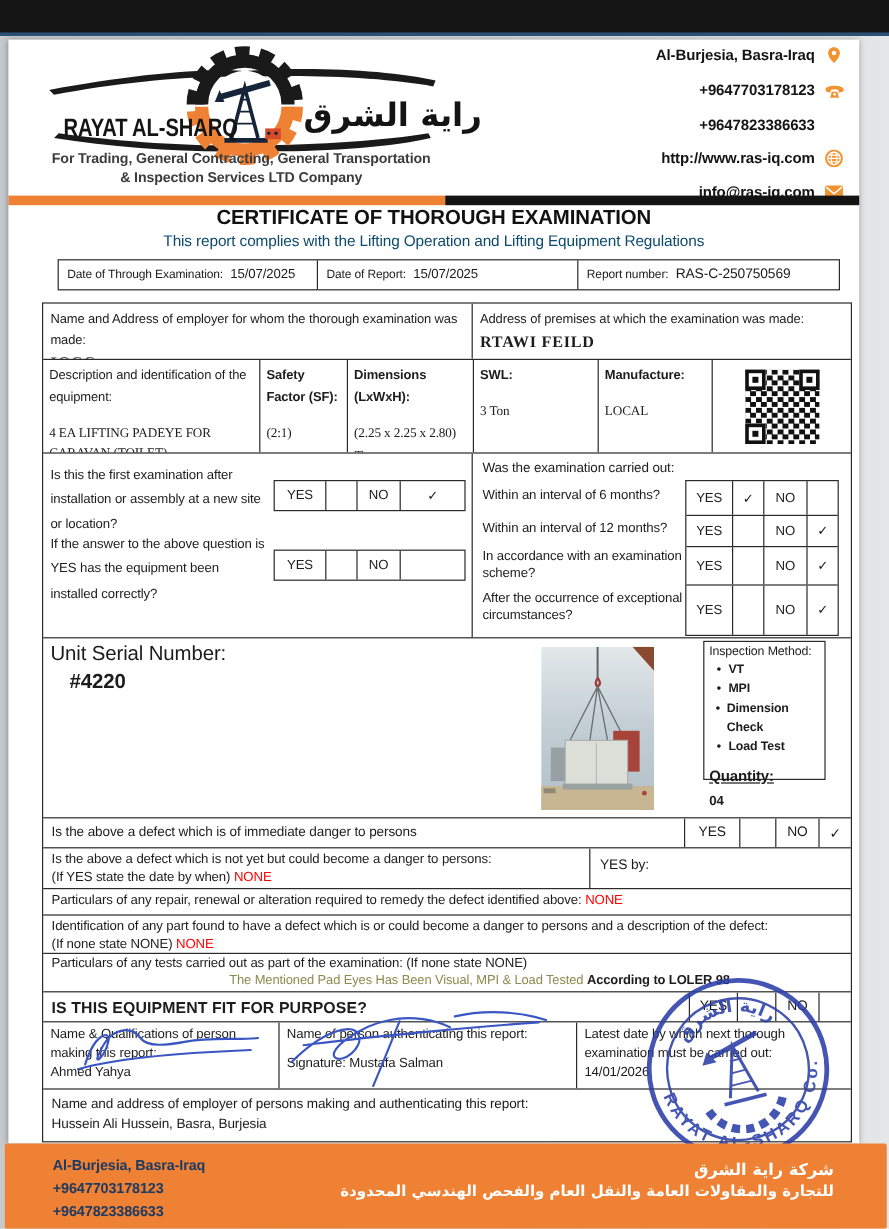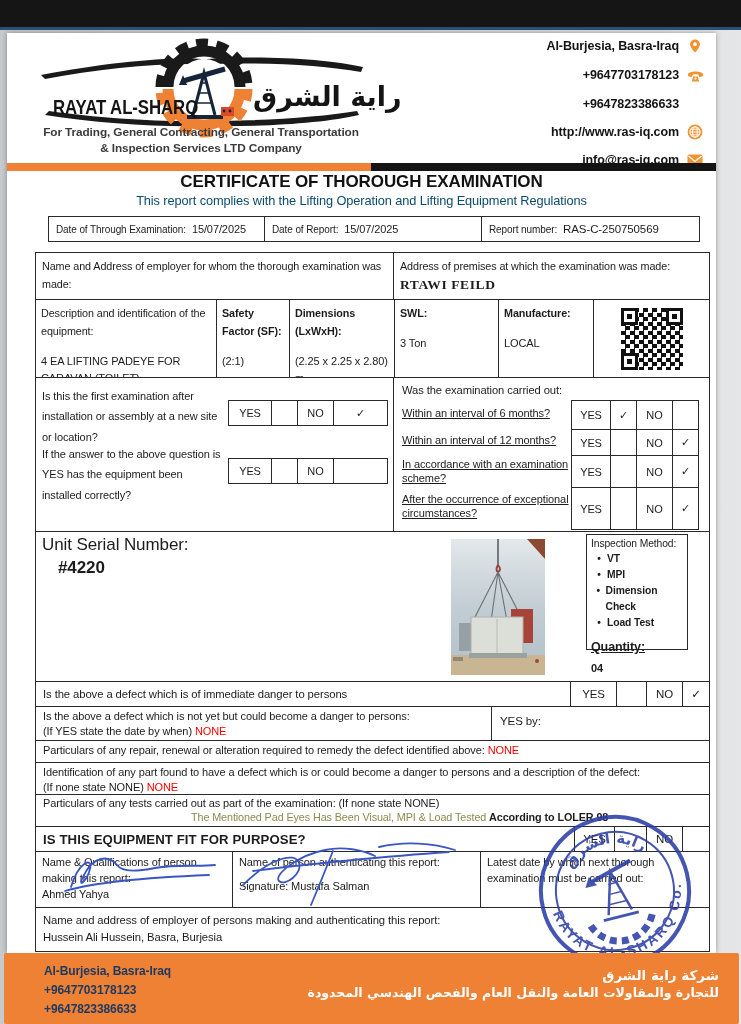--- a/index.html
+++ b/index.html
@@ -60,37 +60,37 @@
   #row-a { height:46px; display:flex; }
   #row-a .acell { padding:3px 6px; }
   #row-a .a1 { width:358px; border-right:1px solid #2a2a2a; }
   #row-a .a2 { flex:1; }
   #row-a .serifval { display:block; margin-top:3px; }
 
   #row-b { height:78px; display:flex; }
   #row-b .bcell { padding:3px 5px; overflow:hidden; }
   #row-b .bcell + .bcell { border-left:1px solid #2a2a2a; }
   .b1{width:180px;} .b2{width:73px;} .b3{width:105px;} .b4{width:104px;} .b5{width:95px;} .b6{width:116px; display:flex; align-items:center; justify-content:center;}
-  .bval { display:block; margin-top:14px; font-size:11px; line-height:1.5; }
+  .bval { display:block; margin-top:14px; font-size:11px; line-height:1.5;font-family:Liberation Serif, serif; }
   .qr { position:relative; width:62px; height:62px;
         background:repeating-conic-gradient(#111 0 25%, #fff 0 50%) 0 0/9px 9px; outline:2px solid #fff; }
   .qr .f { position:absolute; width:17px; height:17px; border:3px solid #111; background:#fff; }
   .qr .f::after { content:""; position:absolute; inset:3px; background:#111; }
   .qr .ftl{left:0;top:0;} .qr .ftr{right:0;top:0;} .qr .fbl{left:0;bottom:0;}
 
   #row-c { height:154px; display:flex; }
   #c-left { width:358px; border-right:1px solid #2a2a2a; position:relative; }
   .cq { position:absolute; left:6px; width:182px; font-size:11px; line-height:1.85; }
   .ynbox { position:absolute; left:192px; display:flex; height:26px; border:1px solid #2a2a2a; }
   .ynbox > div { display:flex; align-items:center; justify-content:center; font-size:11px; }
   .ynbox > div + div { border-left:1px solid #2a2a2a; }
   .yn1{width:42px;} .yn2{width:26px;} .yn3{width:36px;} .yn4{width:54px; font-size:12.5px;}
   #c-right { flex:1; position:relative; }
   #c-head { position:absolute; left:8px; top:6px; font-size:11.2px; }
-  .gq { position:absolute; left:8px; width:170px; font-size:11px; line-height:1.3;text-decoration:underline; }
+  .gq { position:absolute; left:8px; width:170px; font-size:11px; line-height:1.3; }
   #grid { position:absolute; right:10px; top:22px; width:128px; border:1px solid #2a2a2a; }
   .grow { display:flex; }
   .grow + .grow { border-top:1px solid #2a2a2a; }
   .grow > div { display:flex; align-items:center; justify-content:center; font-size:11px; }
   .grow > div + div { border-left:1px solid #2a2a2a; }
   .gc1{width:38px;} .gc2{width:26px; font-size:12.5px;} .gc3{width:36px;} .gc4{flex:1; font-size:12.5px;}
   .gr1{height:28px;} .gr2{height:26px;} .gr3{height:32px;} .gr4{height:42px;}
 
   #row-d { height:150px; }
   #d-label { position:absolute; left:6px; top:3px; font-size:17px; }
@@ -135,21 +135,21 @@
 
   #stamp { position:absolute; left:528px; top:778px; width:160px; height:160px; z-index:6; opacity:.88; }
   #sig1 { position:absolute; left:52px; top:818px; width:165px; height:50px; z-index:5; }
   #sig2 { position:absolute; left:222px; top:808px; width:245px; height:68px; z-index:5; }
 
   
   #footer { position:absolute; left:4px; top:953px; width:735px; height:71px;
     background:#ee8133; border-radius:2px; z-index:4; }
   #f-left { position:absolute; left:40px; top:9px; font-size:12px; font-weight:bold;
     color:#1d3a63; line-height:1.6; }
-  #f-right { position:absolute; right:20px; top:12px; text-align:right; color:#ffffff; }
+  #f-right { position:absolute; right:44px; top:12px; text-align:right; color:#ffffff; }
   #f-right .fr1 { font-size:13.5px; font-weight:bold; line-height:1.5; }
   #f-right .fr2 { font-size:12.5px; font-weight:bold; }
 </style>
 </head>
 <body>
 
 <div id="topbar"></div>
 
 <div id="page">
 
@@ -434,20 +434,21 @@
         <div>Name &amp; Qualifications of person making this report:</div>
         <div>Ahmed Yahya</div>
       </div>
       <div class="kcell k2">
         <div>Name of person authenticating this report:</div>
         <div class="gap"></div>
         <div>Signature: Mustafa Salman</div>
       </div>
       <div class="kcell k3">
         <div>Latest date by which next thorough examination must be carried out:</div>
+        <div>14/01/2026</div>
       </div>
     </div>
 
     <div class="trow" id="row-l">
       <div>Name and address of employer of persons making and authenticating this report:</div>
       <div>Hussein Ali Hussein, Basra, Burjesia</div>
     </div>
 
   </div>
 

